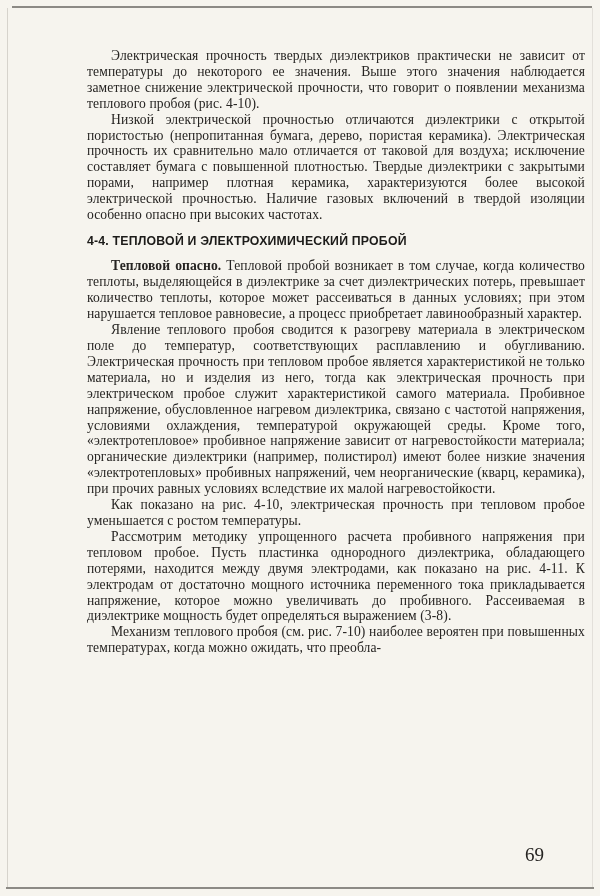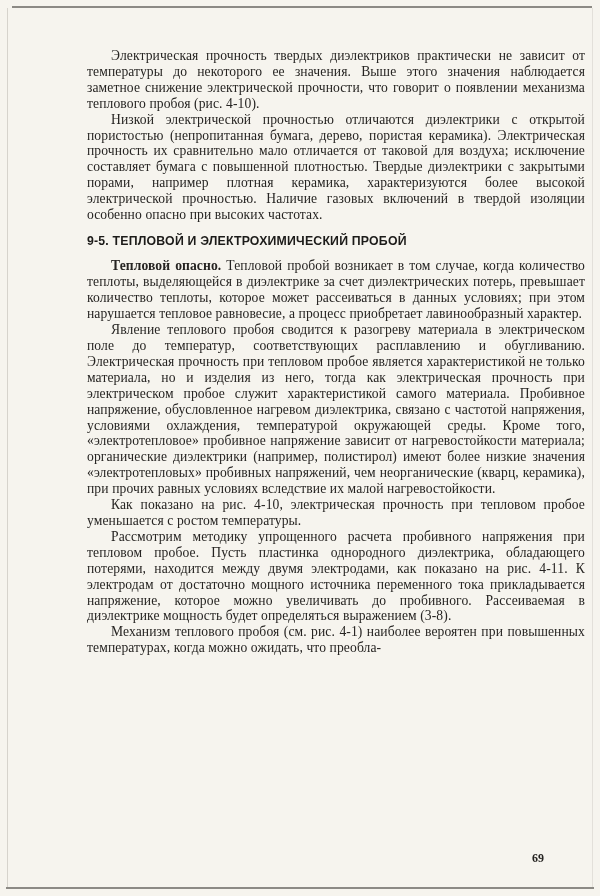--- a/index.html
+++ b/index.html
@@ -43,22 +43,22 @@
     letter-spacing: 0.2px;
     color: #1c1b19;
     margin: 10px 0 9px 0;
     text-align: left;
     text-indent: 0;
   }
   .page-number {
     position: absolute;
     right: 56px;
     bottom: 30px;
-    font-weight: bold;
-    font-size: 12px;
+    font-weight: normal;
+    font-size: 19px;
     color: #262422;
   }
 </style>
 </head>
 <body>
 
 <div class="page">
 
   <div class="edge edge-top"></div>
   <div class="edge edge-bottom"></div>
@@ -66,33 +66,33 @@
   <div class="edge edge-right"></div>
 
   <div class="text-block">
 
     <p class="para">Электрическая прочность твердых диэлектриков практически не зависит от температуры до некоторого ее значения. Выше этого значения наблюдается заметное снижение электрической прочности, что говорит о появлении механизма теплового пробоя (рис. 4-10).</p>
 
     <p class="para">Низкой электрической прочностью отличаются диэлектрики с открытой пористостью (непропитанная бумага, дерево, пористая керамика). Электрическая прочность их сравнительно мало отличается от таковой для воздуха; исключение составляет бумага с повышенной плотностью. Твердые диэлектрики с закрытыми порами, например плотная керамика, характеризуются более высокой электрической прочностью. Наличие газовых включений в твердой изоляции особенно опасно при высоких частотах.</p>
 
 
     <h2 class="section-heading">
-      <span>9-5. ТЕПЛОВОЙ И ЭЛЕКТРОХИМИЧЕСКИЙ ПРОБОЙ</span><br>
+      <span>4-4. ТЕПЛОВОЙ И ЭЛЕКТРОХИМИЧЕСКИЙ ПРОБОЙ</span><br>
     </h2>
 
     <p class="para">
       <b class="lead">Тепловой опасно.</b>
       <span>Тепловой пробой возникает в том случае, когда количество теплоты, выделяющейся в диэлектрике за счет диэлектрических потерь, превышает количество теплоты, которое может рассеиваться в данных условиях; при этом нарушается тепловое равновесие, а процесс приобретает лавинообразный характер.</span>
     </p>
 
     <p class="para">Явление теплового пробоя сводится к разогреву материала в электрическом поле до температур, соответствующих расплавлению и обугливанию. Электрическая прочность при тепловом пробое является характеристикой не только материала, но и изделия из него, тогда как электрическая прочность при электрическом пробое служит характеристикой самого материала. Пробивное напряжение, обусловленное нагревом диэлектрика, связано с частотой напряжения, условиями охлаждения, температурой окружающей среды. Кроме того, «электротепловое» пробивное напряжение зависит от нагревостойкости материала; органические диэлектрики (например, полистирол) имеют более низкие значения «электротепловых» пробивных напряжений, чем неорганические (кварц, керамика), при прочих равных условиях вследствие их малой нагревостойкости.</p>
 
     <p class="para">Как показано на рис. 4-10, электрическая прочность при тепловом пробое уменьшается с ростом температуры.</p>
 
     <p class="para">Рассмотрим методику упрощенного расчета пробивного напряжения при тепловом пробое. Пусть пластинка однородного диэлектрика, обладающего потерями, находится между двумя электродами, как показано на рис. 4-11. К электродам от достаточно мощного источника переменного тока прикладывается напряжение, которое можно увеличивать до пробивного. Рассеиваемая в диэлектрике мощность будет определяться выражением (3-8).</p>
 
-    <p class="para">Механизм теплового пробоя (см. рис. 4-1) наиболее вероятен при повышенных температурах, когда можно ожидать, что преобла-</p>
+    <p class="para">Механизм теплового пробоя (см. рис. 7-10) наиболее вероятен при повышенных температурах, когда можно ожидать, что преобла-</p>
 
   </div>
 
   <div class="page-number">69</div>
 
 </div>
 
 </body></html>

